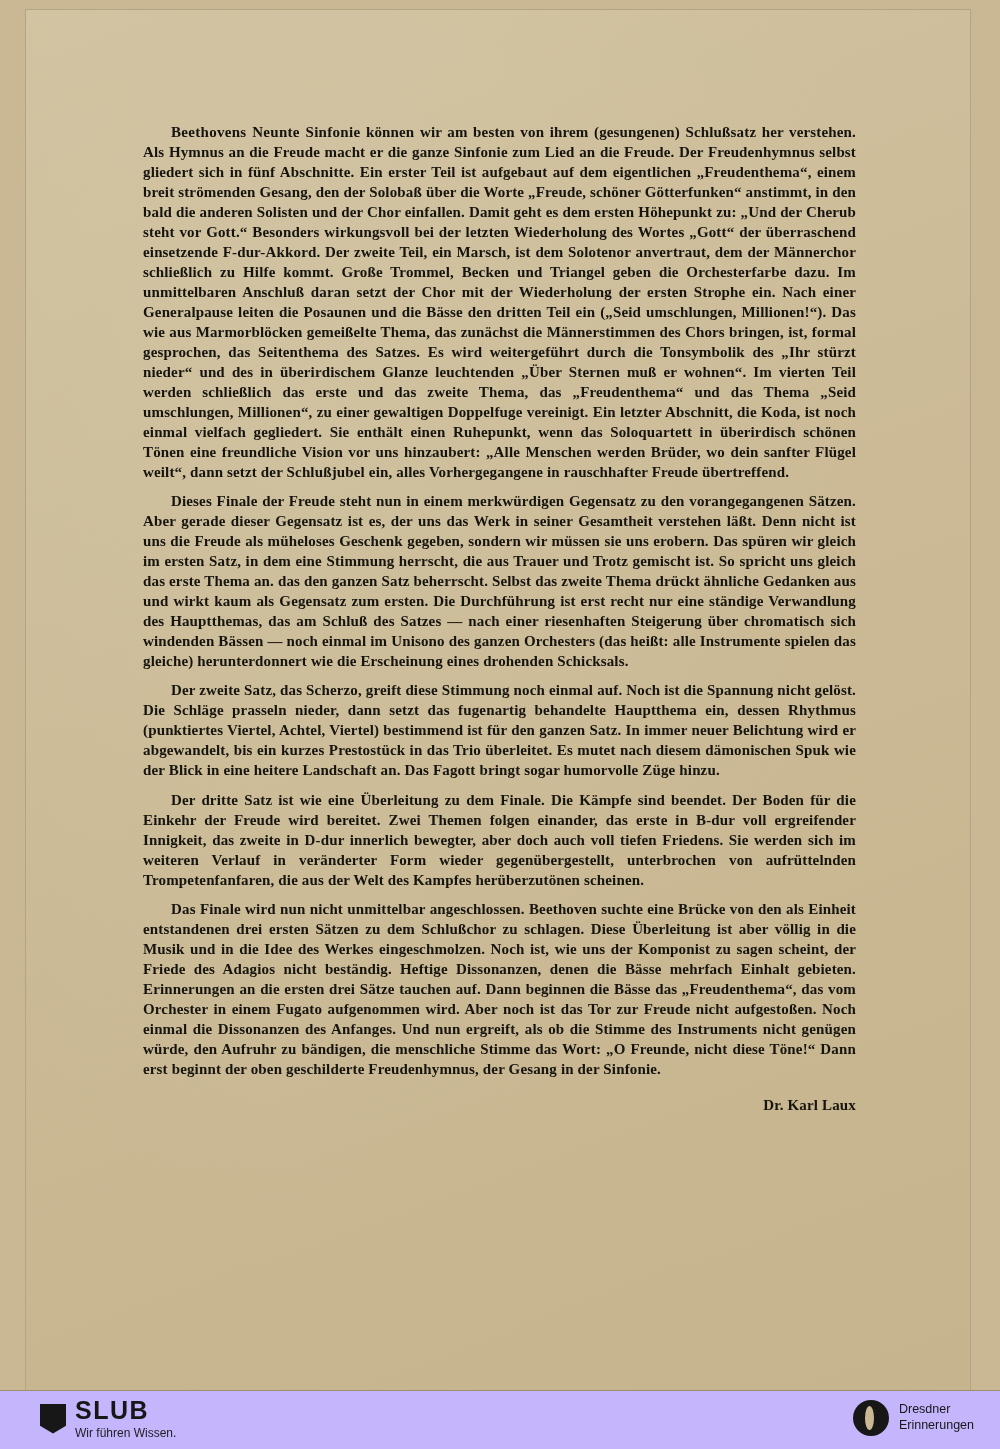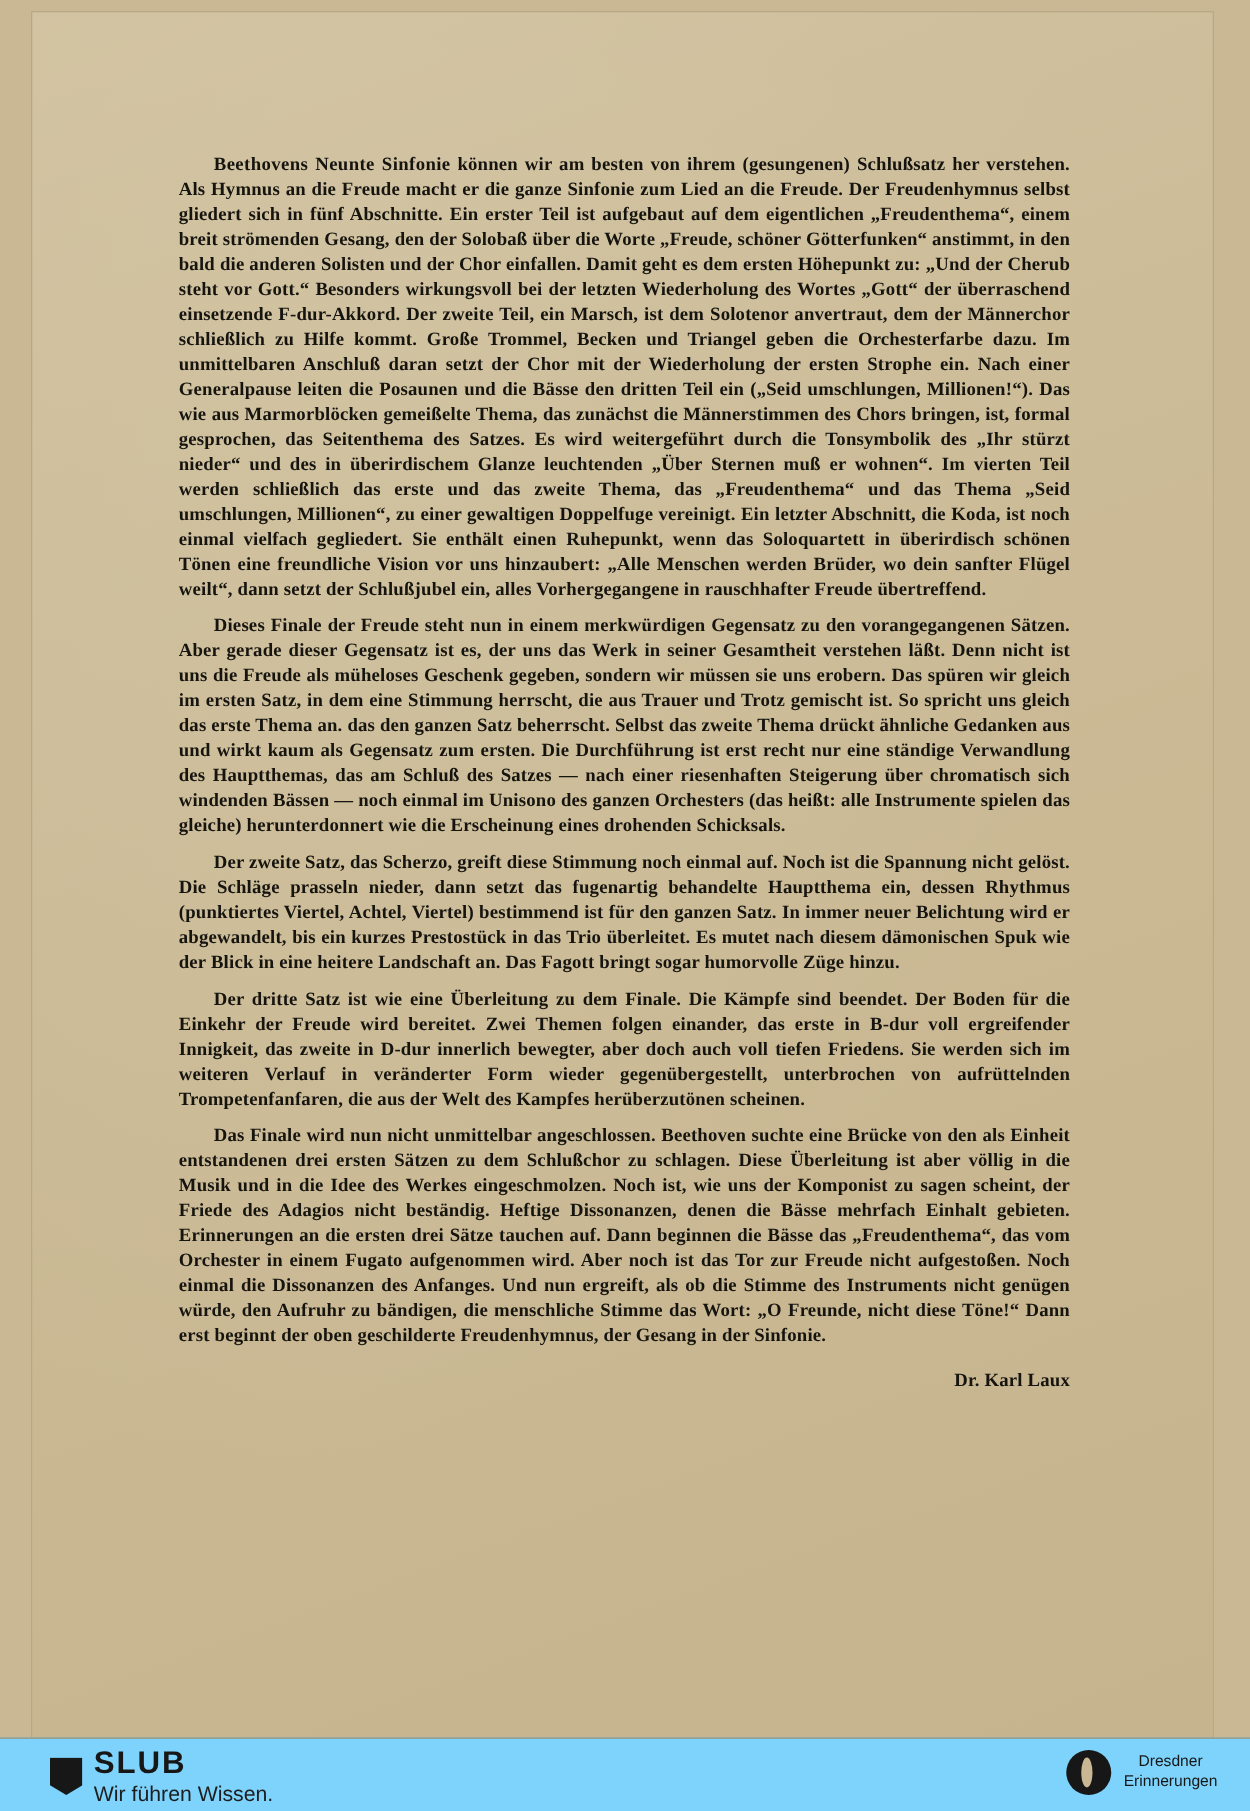--- a/index.html
+++ b/index.html
@@ -67,21 +67,21 @@
     font-weight: 800;
     letter-spacing: 0.02em;
   }
   
   .footer {
     position: absolute;
     left: 0;
     bottom: 0;
     width: 1000px;
     height: 59px;
-    background: #7dd3fc;
+    background: #c4b5fd;
   }
   .footer-line {
     position: absolute;
     left: 0;
     top: 0;
     width: 1000px;
     height: 1px;
     background: #9d8e6d;
   }
   .slub {
@@ -106,32 +106,31 @@
   .slub-name {
     font-family: "Liberation Sans", sans-serif;
     font-size: 25px;
     font-weight: 700;
     letter-spacing: 0.06em;
     color: #171717;
     line-height: 1;
   }
   .slub-tag {
     font-family: "Liberation Sans", sans-serif;
-    font-size: 17px;
+    font-size: 12px;
     color: #1d1d1d;
     margin-top: 4px;
     line-height: 1;
   }
   .dresdner {
     position: absolute;
     right: 26px;
     top: 10px;
     display: flex;
     align-items: center;
-    text-align: center;
   }
   .dp-logo {
     width: 36px;
     height: 36px;
     border-radius: 50%;
     background: #171717;
     position: relative;
     margin-right: 10px;
   }
   .dp-logo::after {

